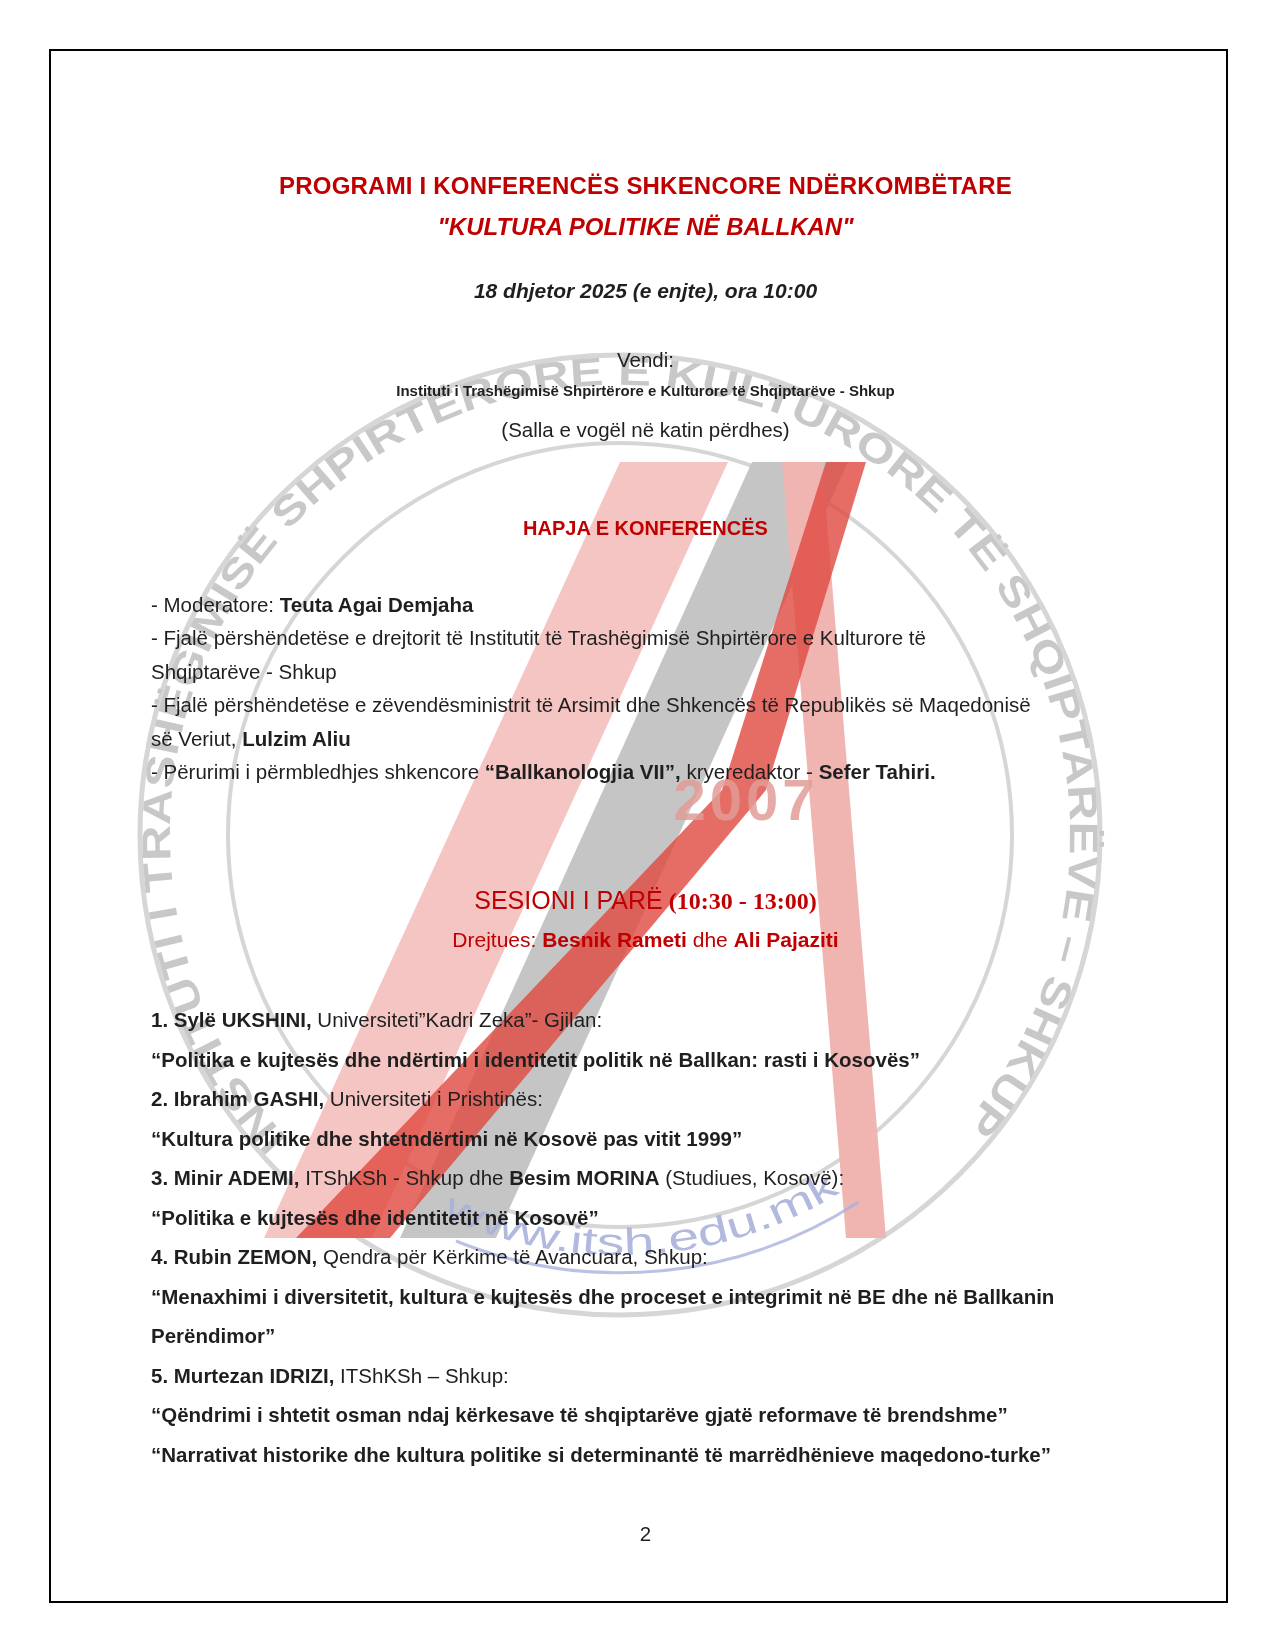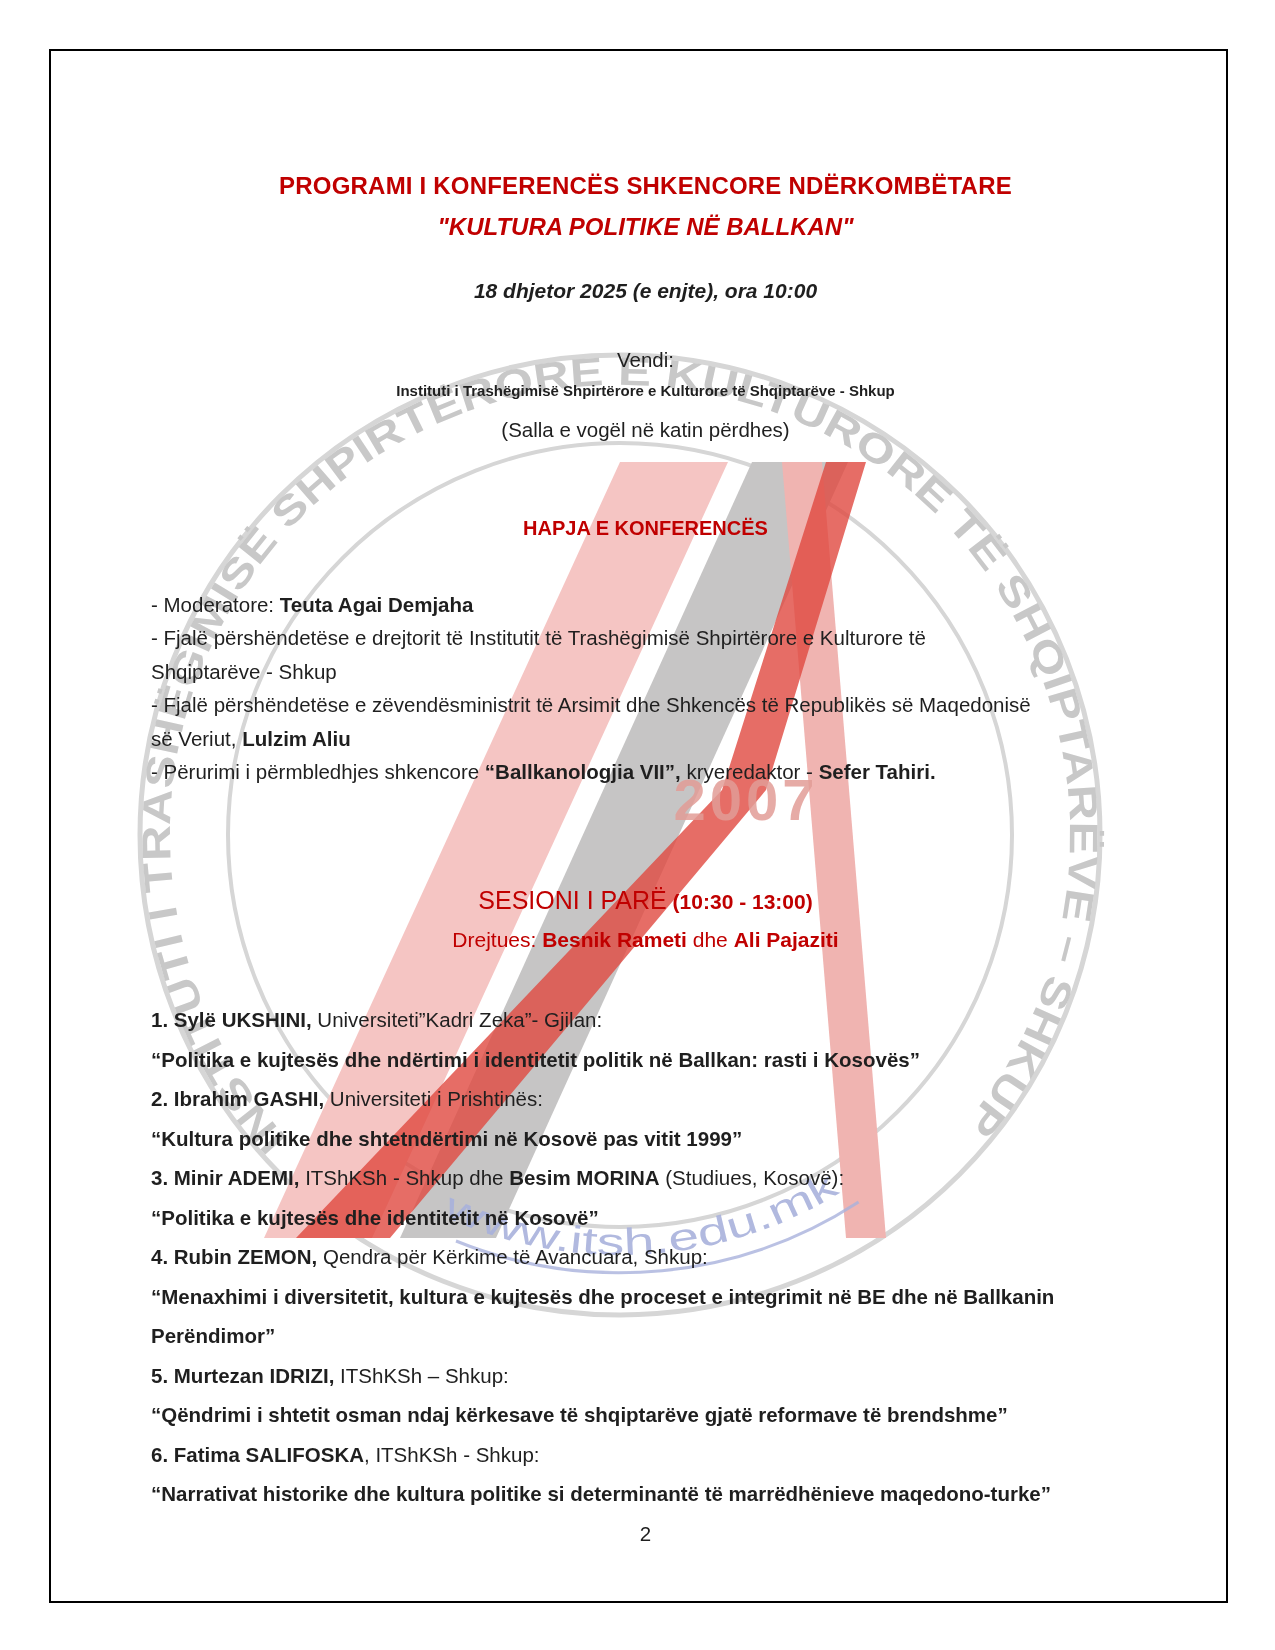--- a/index.html
+++ b/index.html
@@ -15,21 +15,21 @@
   .t1{top:172px;font-size:24px;font-weight:bold;letter-spacing:.2px;}
   .t2{top:213px;font-size:24px;font-weight:bold;font-style:italic;}
   .dt{top:279px;font-size:21px;font-weight:bold;font-style:italic;}
   .venue-label{top:348px;font-size:20.5px;}
   .venue-inst{top:382px;font-size:15px;font-weight:bold;}
   .venue-room{top:418px;font-size:20.5px;}
   .open-head{top:517px;font-size:20px;font-weight:bold;}
   .opening{position:absolute;left:143px;top:588px;width:1010px;font-size:20.5px;line-height:33.4px;}
   .sess-head{top:886px;}
   .sess-main{font-size:25px;font-weight:normal;}
-  .sess-time{font-size:21px;font-weight:bold;}
+  .sess-time{font-size:24px;font-weight:bold;font-family:Liberation Serif, serif;}
   .chairs{top:928px;font-size:21px;}
   .talks{position:absolute;left:143px;top:1000px;width:1000px;font-size:20.5px;line-height:39.5px;}
   .tb{font-weight:bold;}
   .pageno{top:1522px;font-size:20.5px;}
   .sb{font-weight:bold;}
   .sr{font-weight:normal;}
 </style>
 </head>
 <body>
 
@@ -98,18 +98,17 @@
 
     <div><span class="sb">3. Minir ADEMI,</span><span class="sr"> ITShKSh - Shkup dhe </span><span class="sb">Besim MORINA</span><span class="sr"> (Studiues, Kosovë):</span></div>
     <div class="tb">“Politika e kujtesës dhe identitetit në Kosovë”</div>
 
     <div><span class="sb">4. Rubin ZEMON,</span><span class="sr"> Qendra për Kërkime të Avancuara, Shkup:</span></div>
     <div class="tb">“Menaxhimi i diversitetit, kultura e kujtesës dhe proceset e integrimit në BE dhe në Ballkanin Perëndimor”</div>
 
     <div><span class="sb">5. Murtezan IDRIZI,</span><span class="sr"> ITShKSh – Shkup:</span></div>
     <div class="tb">“Qëndrimi i shtetit osman ndaj kërkesave të shqiptarëve gjatë reformave të brendshme”</div>
 
-    <div><span class="sb">6. Fatima SALIFOSKA</span><span class="sr">, ITShKSh - Shkup:</span></div>
     <div class="tb">“Narrativat historike dhe kultura politike si determinantë të marrëdhënieve maqedono-turke”</div>
   </div>
 
   <div class="center pageno">2</div>
 </div>
 
 </body></html>

